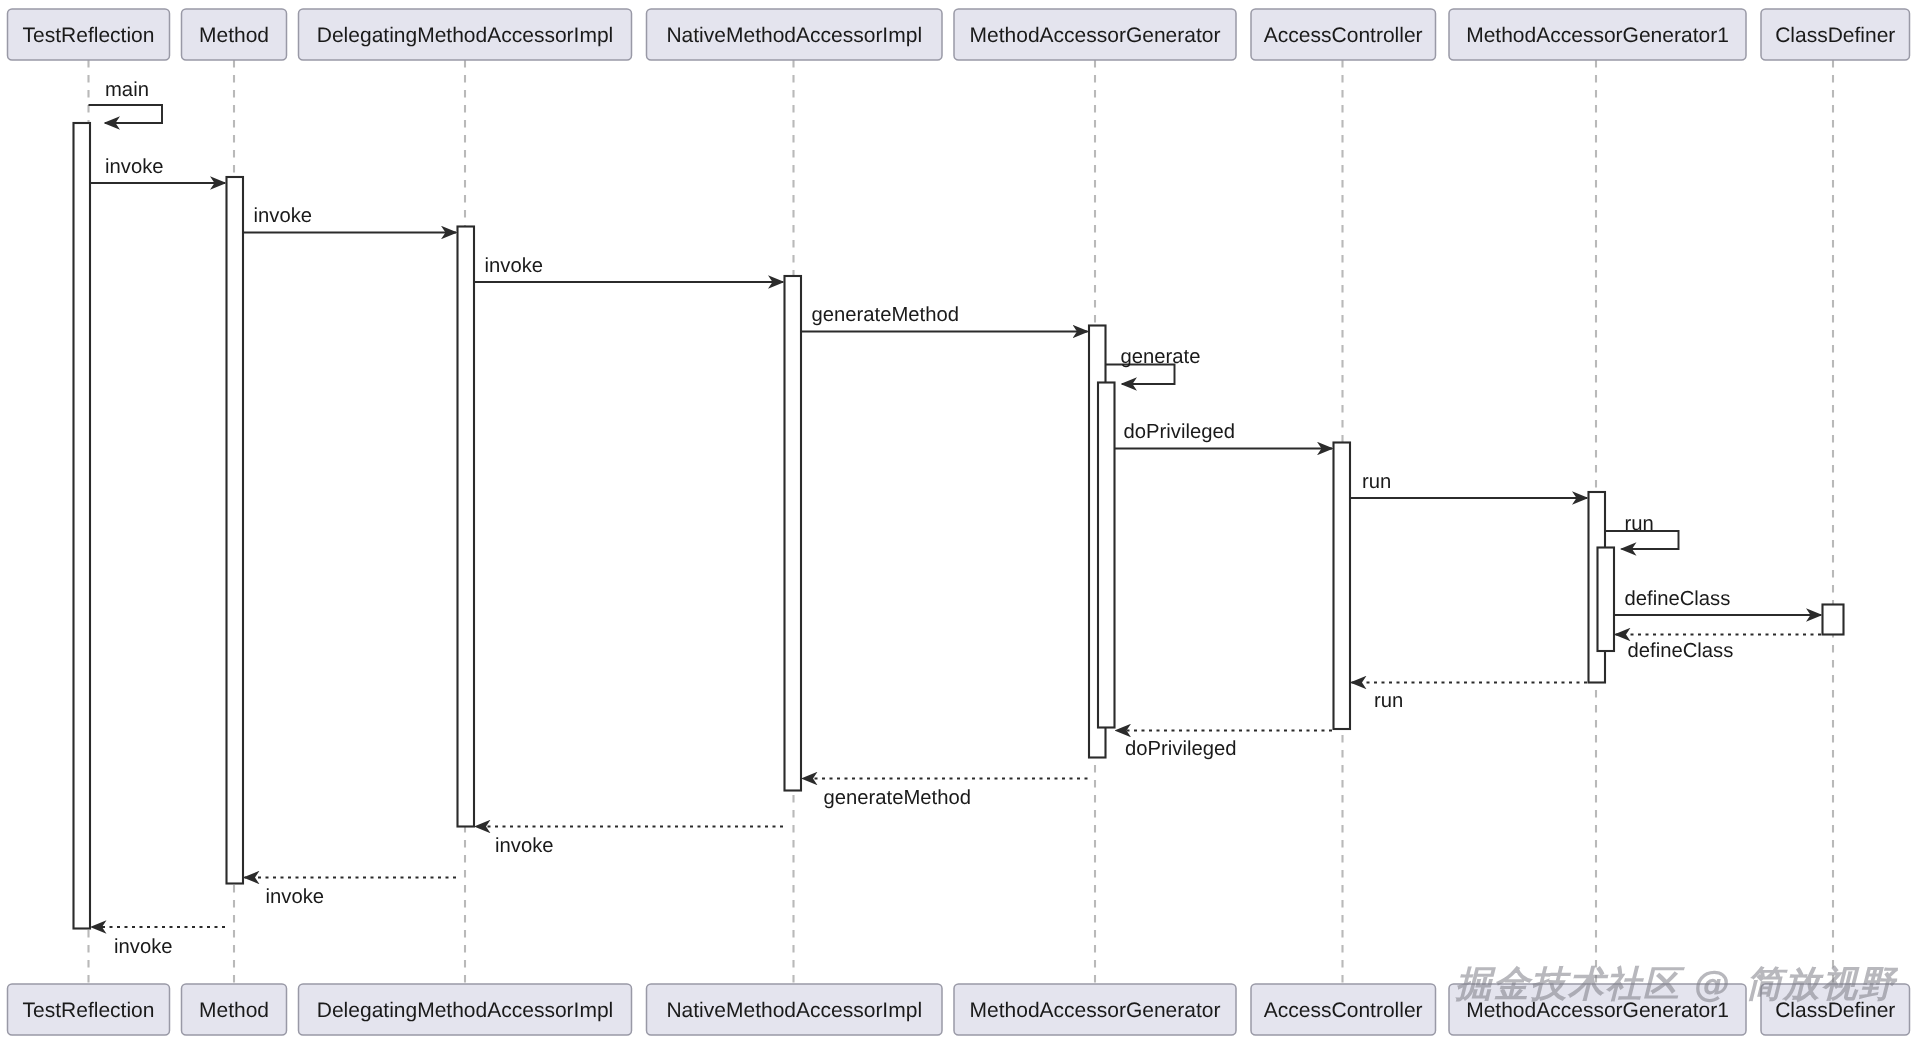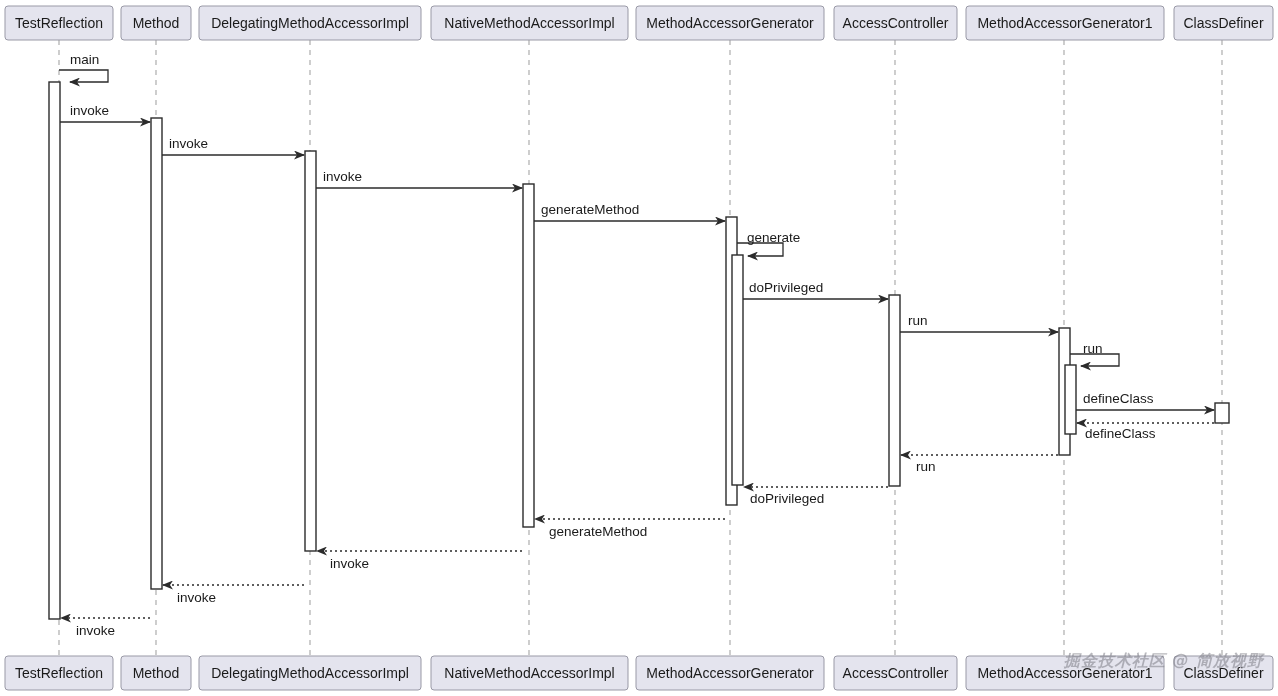--- a/index.html
+++ b/index.html
@@ -57,21 +57,21 @@
   .msg-label {
     font-family: "Liberation Sans", "DejaVu Sans", sans-serif;
     font-size: 13.5px;
     fill: #1a1a1a;
   }
   .watermark {
     position: absolute;
     right: 14px;
     bottom: 24px;
     font-family: "DejaVu Sans", "Liberation Sans", sans-serif;
-    font-size: 16px;
+    font-size: 24px;
     font-style: italic;
     font-weight: 700;
     color: rgba(125,125,135,0.55);
     white-space: nowrap;
     pointer-events: none;
     letter-spacing: 1px;
   }
 </style>
 </head>
 <body>

